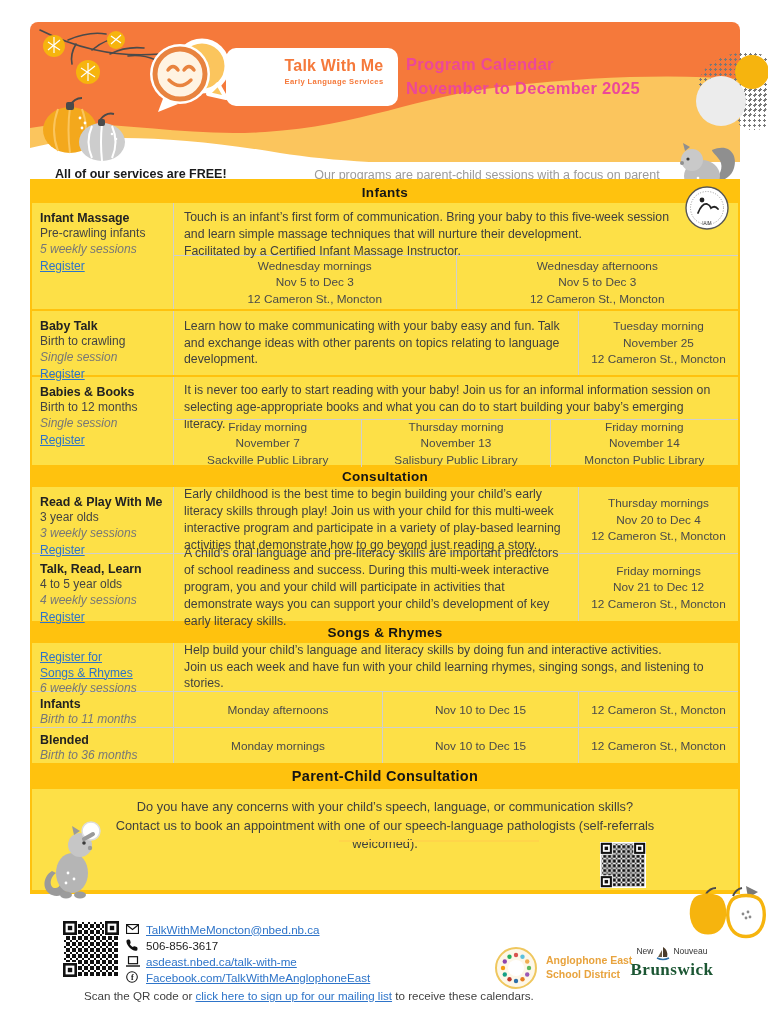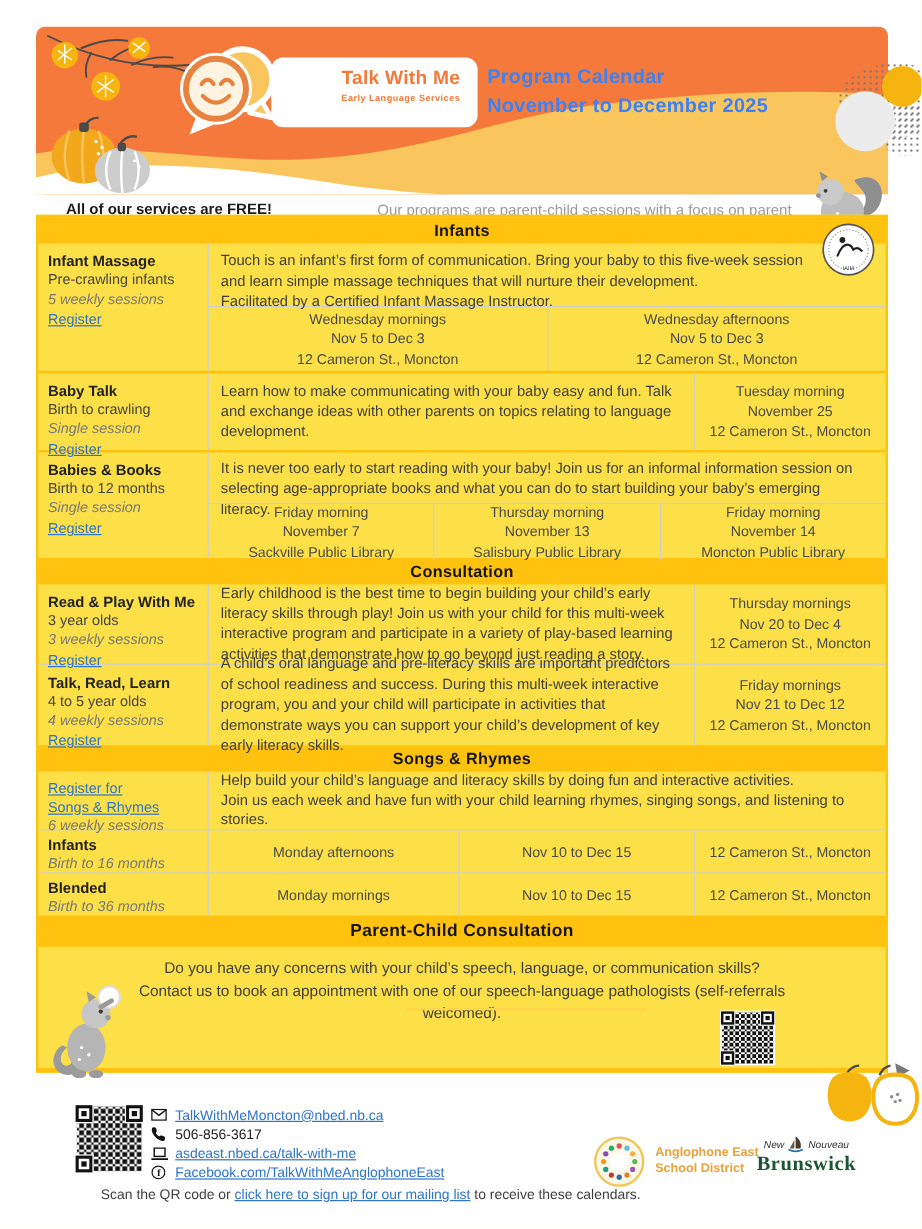--- a/index.html
+++ b/index.html
@@ -15,21 +15,21 @@
   .banner-bg { position:absolute; left:0; top:0; }
   .sprig { position:absolute; left:2px; top:2px; }
   .pumpkins { position:absolute; left:6px; top:68px; }
   .logo-pill {
     position:absolute; left:196px; top:26px; width:172px; height:58px; background:#fff;
     border-radius:10px; padding:9px 6px 0 50px;text-align:center;
   }
   .logo-title { color:#F5793B; font-weight:800; font-size:16px; letter-spacing:.2px; }
   .logo-sub { color:#F5793B; font-weight:700; font-size:7.6px; letter-spacing:.4px; margin-top:2px; }
   .bubble { position:absolute; left:112px; top:10px; }
-  .cal-title { position:absolute; left:376px; top:31px; color:#3b82f6; font-weight:800; font-size:16.5px; line-height:1.45; letter-spacing:.3px; }
+  .cal-title { position:absolute; left:376px; top:31px; color:#ec4899; font-weight:800; font-size:16.5px; line-height:1.45; letter-spacing:.3px; }
   .dots-blob { position:absolute; background-image:radial-gradient(#777 1px, transparent 1.3px); background-size:5px 5px; }
   .dots-a { left:668px; top:30px; width:86px; height:64px; border-radius:58% 42% 52% 48%/55% 52% 48% 45%; }
   .dots-b { left:702px; top:66px; width:52px; height:42px; border-radius:45% 55% 60% 40%/50% 45% 55% 50%; }
   .yellow-circle { position:absolute; left:705px; top:33px; width:34px; height:34px; border-radius:50%; background:#F6B40E; }
   .gray-circle { position:absolute; left:696px; top:76px; width:50px; height:50px; border-radius:50%; background:#ECECEC; }
   .hdr-squirrel { position:absolute; left:672px; top:138px; }
 
   
   .free-note { position:absolute; left:55px; top:167px; width:260px; font-weight:800; font-size:12.5px; color:#1c1c1c; }
   .intro-text { position:absolute; left:287px; top:168px; width:400px; text-align:center; font-size:12.5px; color:#9b9b9b; }
@@ -81,21 +81,21 @@
   .f-qr { position:absolute; left:62px; top:920px; }
   .contact { position:absolute; left:126px; top:921px; }
   .crow { display:flex; align-items:center; height:16px; font-size:11.6px; }
   .cicon { width:20px; display:flex; align-items:center; }
   .clink { color:#2E74C9; text-decoration:underline; cursor:pointer; }
   .cplain { color:#222; }
   .mailing { position:absolute; left:84px; top:989px; font-size:11.6px; color:#3f3f3f; }
   .aesd { position:absolute; left:494px; top:946px; display:flex; align-items:center; }
   .aesd-text { margin-left:8px; color:#E8A33D; font-weight:700; font-size:10.5px; line-height:1.3; }
   .nb { position:absolute; left:620px; top:946px; width:104px; text-align:center; }
-  .nb-top { display:flex; align-items:center; justify-content:center; font-size:8.5px; color:#333; gap:2px;font-style:italic; }
+  .nb-top { display:flex; align-items:flex-start; justify-content:center; font-size:8.5px; color:#333; gap:2px; }
   .nb-bot { font-family:"Liberation Serif","DejaVu Serif",serif; font-weight:700; font-size:17px; color:#1B5633; letter-spacing:.5px; margin-top:-2px; }
 </style>
 </head>
 <body>
 
 <div class="page">
 
   <svg width="0" height="0" style="position:absolute">
     <defs>
       <pattern id="qrp" width="3" height="3" patternUnits="userSpaceOnUse">
@@ -343,21 +343,21 @@
 Songs &amp; Rhymes</span>
         <div class="sessions">6 weekly sessions</div>
       </div>
       <div class="sr-desc desc preline">Help build your child’s language and literacy skills by doing fun and interactive activities.
 Join us each week and have fun with your child learning rhymes, singing songs, and listening to stories.</div>
     </div>
 
     <div class="prow h36 gray-sep">
       <div class="ncell" style="padding-top:4px">
         <div class="pname">Infants</div>
-        <div class="sessions">Birth to 16 months</div>
+        <div class="sessions">Birth to 11 months</div>
       </div>
       <div class="srcol c1">Monday afternoons</div>
       <div class="srcol c2">Nov 10 to Dec 15</div>
       <div class="srcol c3">12 Cameron St., Moncton</div>
     </div>
 
     <div class="prow h36 gray-sep">
       <div class="ncell" style="padding-top:4px">
         <div class="pname">Blended</div>
         <div class="sessions">Birth to 36 months</div>

